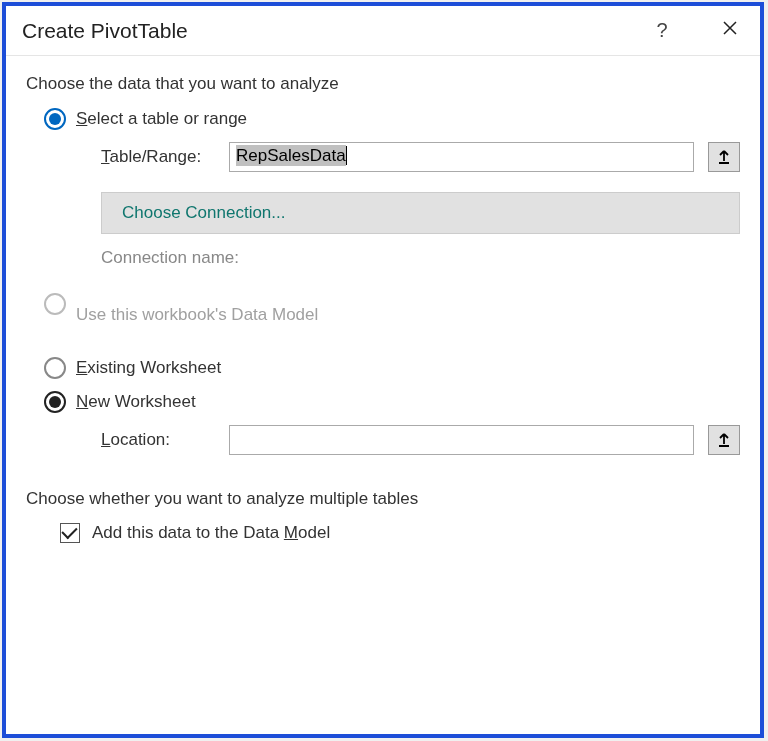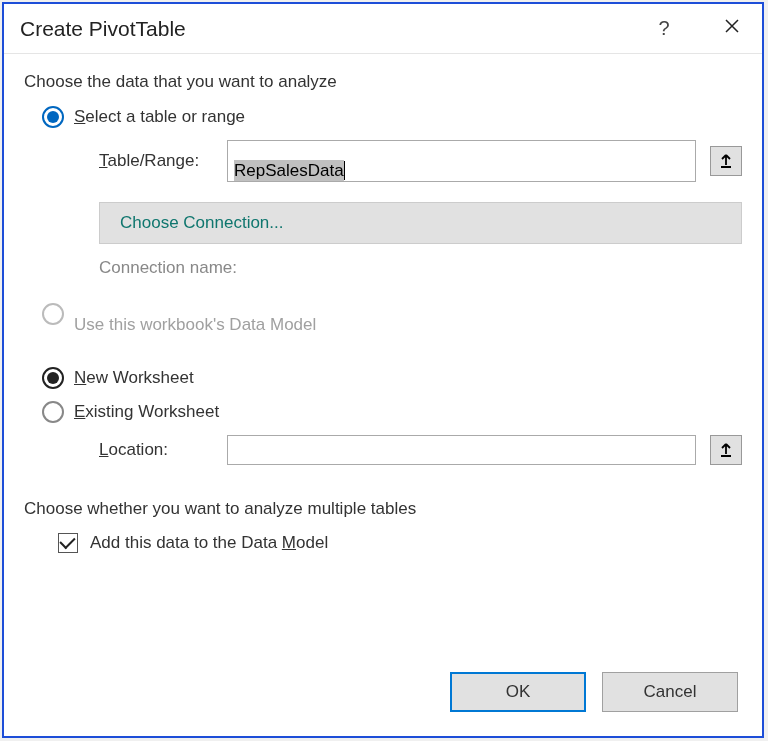--- a/index.html
+++ b/index.html
@@ -12,21 +12,21 @@
       font-size: 15px;
       background: #f0f0f0;
       width: 768px;
       height: 741px;
       overflow: hidden;
     }
     .dialog {
       width: 762px;
       height: 736px;
       background: #ffffff;
-      border: 2px solid #1d4ed8;
+      border: 4px solid #1d4ed8;
       margin: 2px;
       display: flex;
       flex-direction: column;
     }
     .titlebar {
       display: flex;
       align-items: center;
       padding: 8px 10px 8px 16px;
       border-bottom: 1px solid #e5e5e5;
       height: 50px;
@@ -144,21 +144,21 @@
       height: 30px;
       padding: 2px 6px;
       font-size: 17px;
       font-family: inherit;
       background: #fff;
     }
     .text-input-display {
       flex: 1;
       border: 1px solid #aaa;
       height: 30px;
-      padding: 20px 6px;
+      padding: 3px 6px;
       font-size: 17px;
       background: #fff;
       position: relative;
     }
     .text-input-display .sel {
       background: #c0c0c0;
       color: #000;
       padding: 1px 0;
     }
     .text-input-display .cursor {
@@ -287,27 +287,27 @@
 
     <div class="option-row">
       <div class="radio disabled"></div>
       <div class="option-label disabled">Use this workbook's Data Model</div>
     </div>
 
     <div class="section-gap"></div>
 
 
     <div class="option-row">
+      <div class="radio"></div>
+      <div class="option-label"><u>E</u>xisting Worksheet</div>
+    </div>
+
+    <div class="option-row">
       <div class="radio black-selected"></div>
       <div class="option-label"><u>N</u>ew Worksheet</div>
-    </div>
-
-    <div class="option-row">
-      <div class="radio"></div>
-      <div class="option-label"><u>E</u>xisting Worksheet</div>
     </div>
 
     <div class="field-row">
       <div class="field-label"><u>L</u>ocation:</div>
       <input class="text-input" type="text" value="" style="">
       <div class="collapse-btn">
         <svg viewBox="0 0 16 16">
             <path d="M8 2 L8 12 M8 2 L4 6 M8 2 L12 6 M3 14 L13 14" stroke="#000" stroke-width="1.8" fill="none"></path>
           </svg>
       </div>
@@ -315,18 +315,14 @@
 
     <div class="section-gap"></div>
 
     <div class="section-title">Choose whether you want to analyze multiple tables</div>
 
     <div class="checkbox-row">
       <div class="checkbox checked"></div>
       <div class="option-label">Add this data to the Data <u>M</u>odel</div>
     </div>
 
-    <div class="button-row">
-      <button class="btn primary">OK</button>
-      <button class="btn">Cancel</button>
-    </div>
   </div>
 </div>
 
 </body></html>

